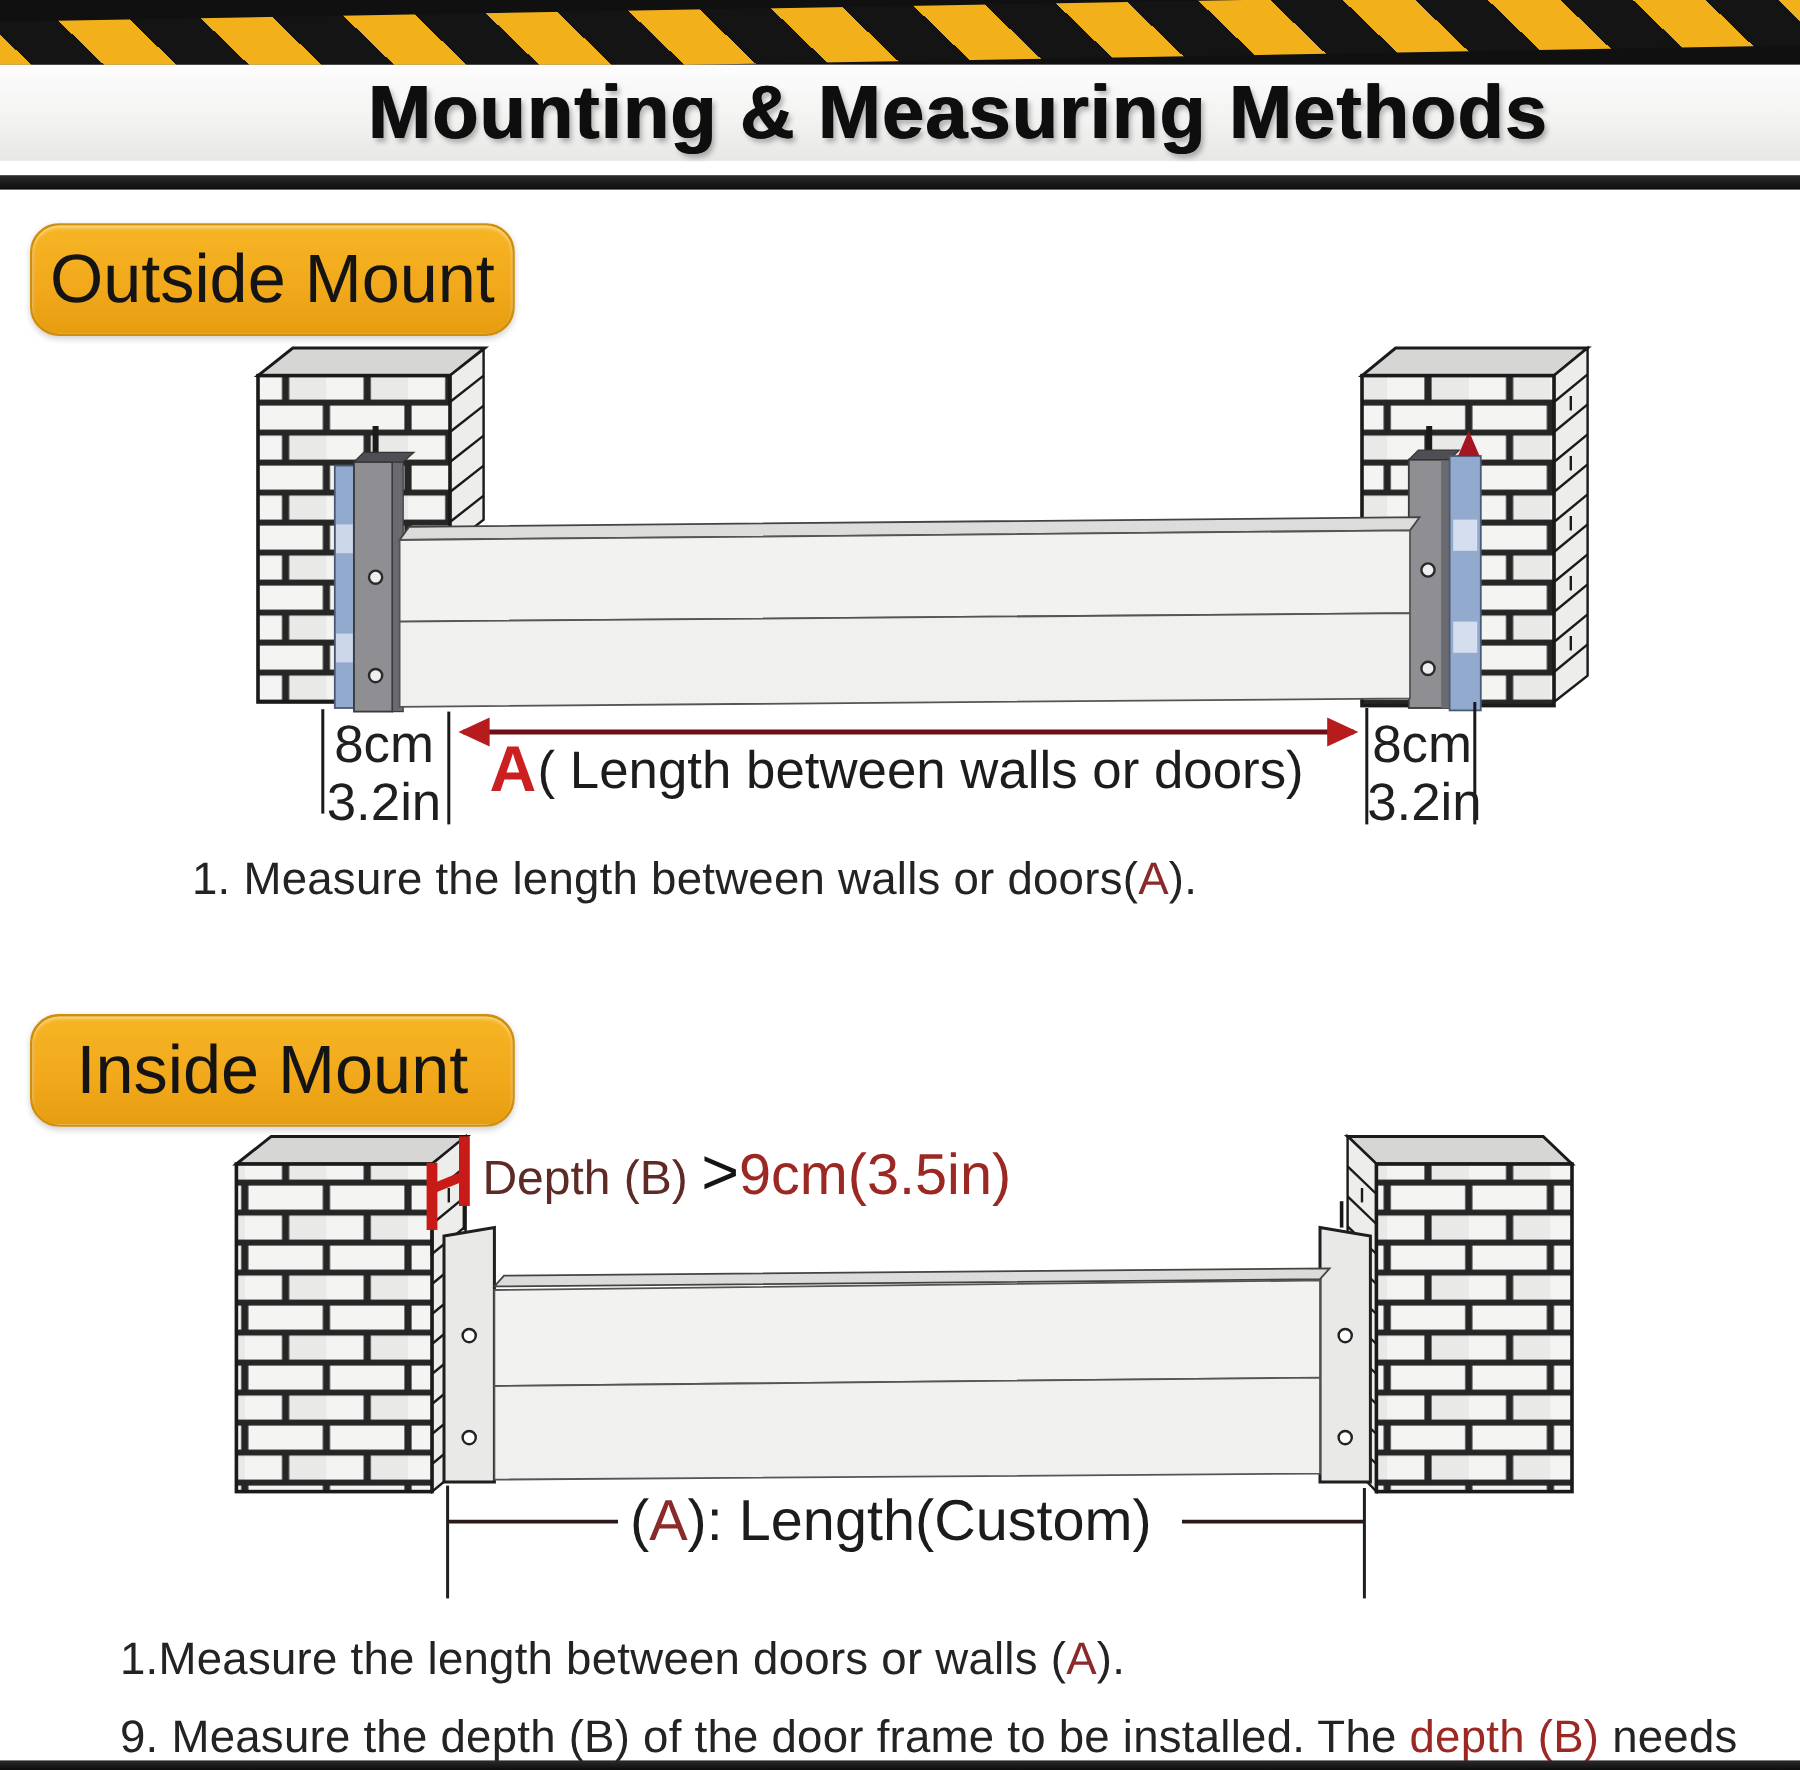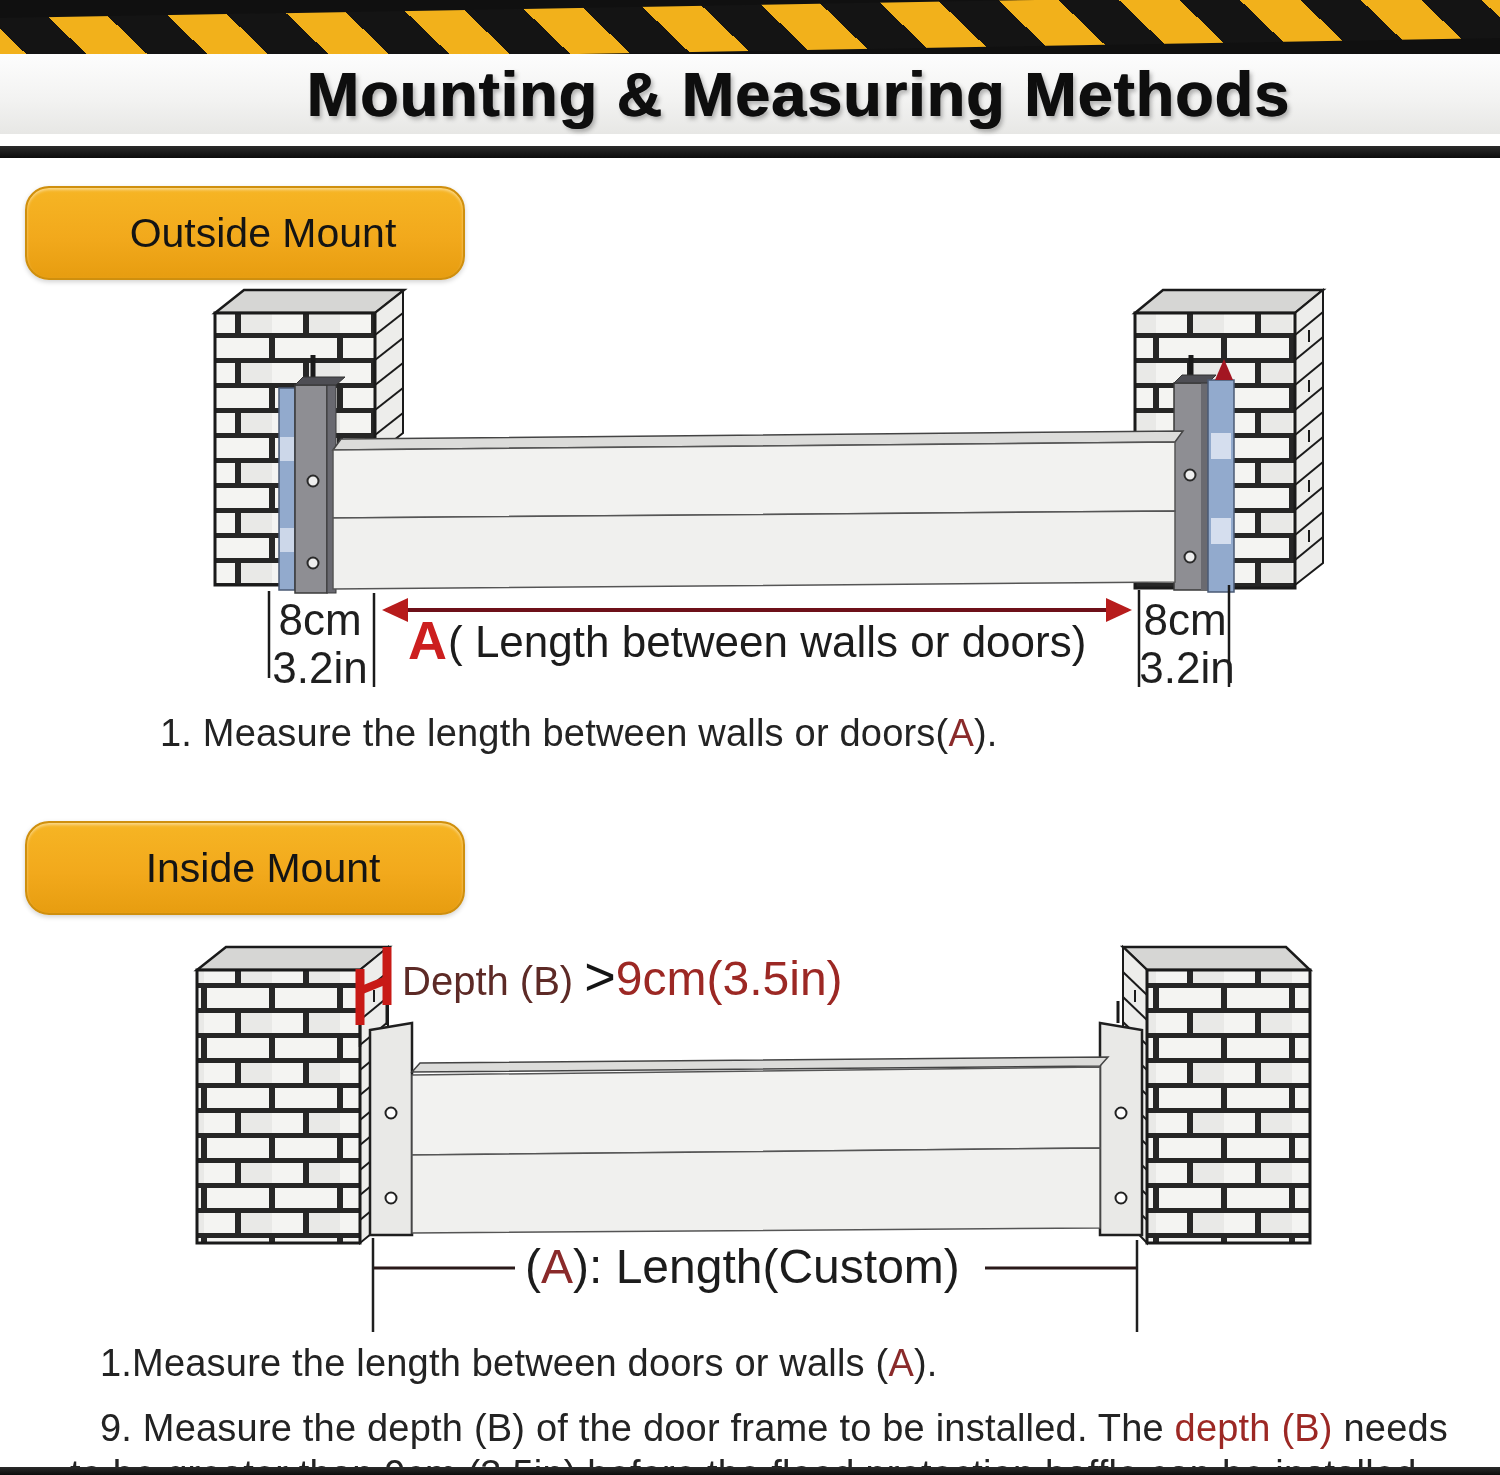--- a/index.html
+++ b/index.html
@@ -17,32 +17,32 @@
   .title{font-size:63px;font-weight:bold;letter-spacing:1px;color:#0e0e0e;
         text-shadow:1px 0 0 #0e0e0e, 3px 3px 4px rgba(90,90,90,.45);}
   .bar{position:absolute;left:0;width:1500px;background:linear-gradient(180deg,#2b2b2b,#0c0c0c);}
   .bar-top{top:146px;height:12px;}
   .bar-bottom{top:1467px;height:8px;}
   
   .badge{position:absolute;left:25px;width:400px;height:90px;border-radius:24px;
         background:linear-gradient(180deg,#f6b524 0%,var(--badge-yellow) 55%,#e79d10 100%);
         border:2px solid #cf8f0e;display:flex;align-items:center;justify-content:center;
         box-shadow:inset 0 2px 3px rgba(255,255,255,.45), 0 2px 5px rgba(0,0,0,.18);
-        font-size:41px;color:#141414;padding-left:36px;}
+        font-size:57px;color:#141414;}
   .badge1{top:186px;}
-  .badge2{top:821px;}
+  .badge2{top:845px;}
   
   .diagram{position:absolute;left:0;}
   svg text{font-family:"Liberation Sans",sans-serif;}
   
   .steps{position:absolute;font-size:38px;color:#232323;letter-spacing:0.2px;}
   .steps1{left:112px;top:712px;margin-left:48px;}
   .steps1 .line{margin-bottom:17px;}
   .steps2{left:100px;top:1342px;}
-  .steps2 .l1{margin-bottom:22px;}
+  .steps2 .l1{margin-bottom:22px;margin-top:20px;}
   .steps2 .l3{margin-left:-30px;margin-top:3px;}
   .red{color:var(--step-red);}
   .maroon{color:var(--maroon);}
 </style>
 </head>
 <body>
 
 <div class="page">
 
   <div class="tape-wrap">

